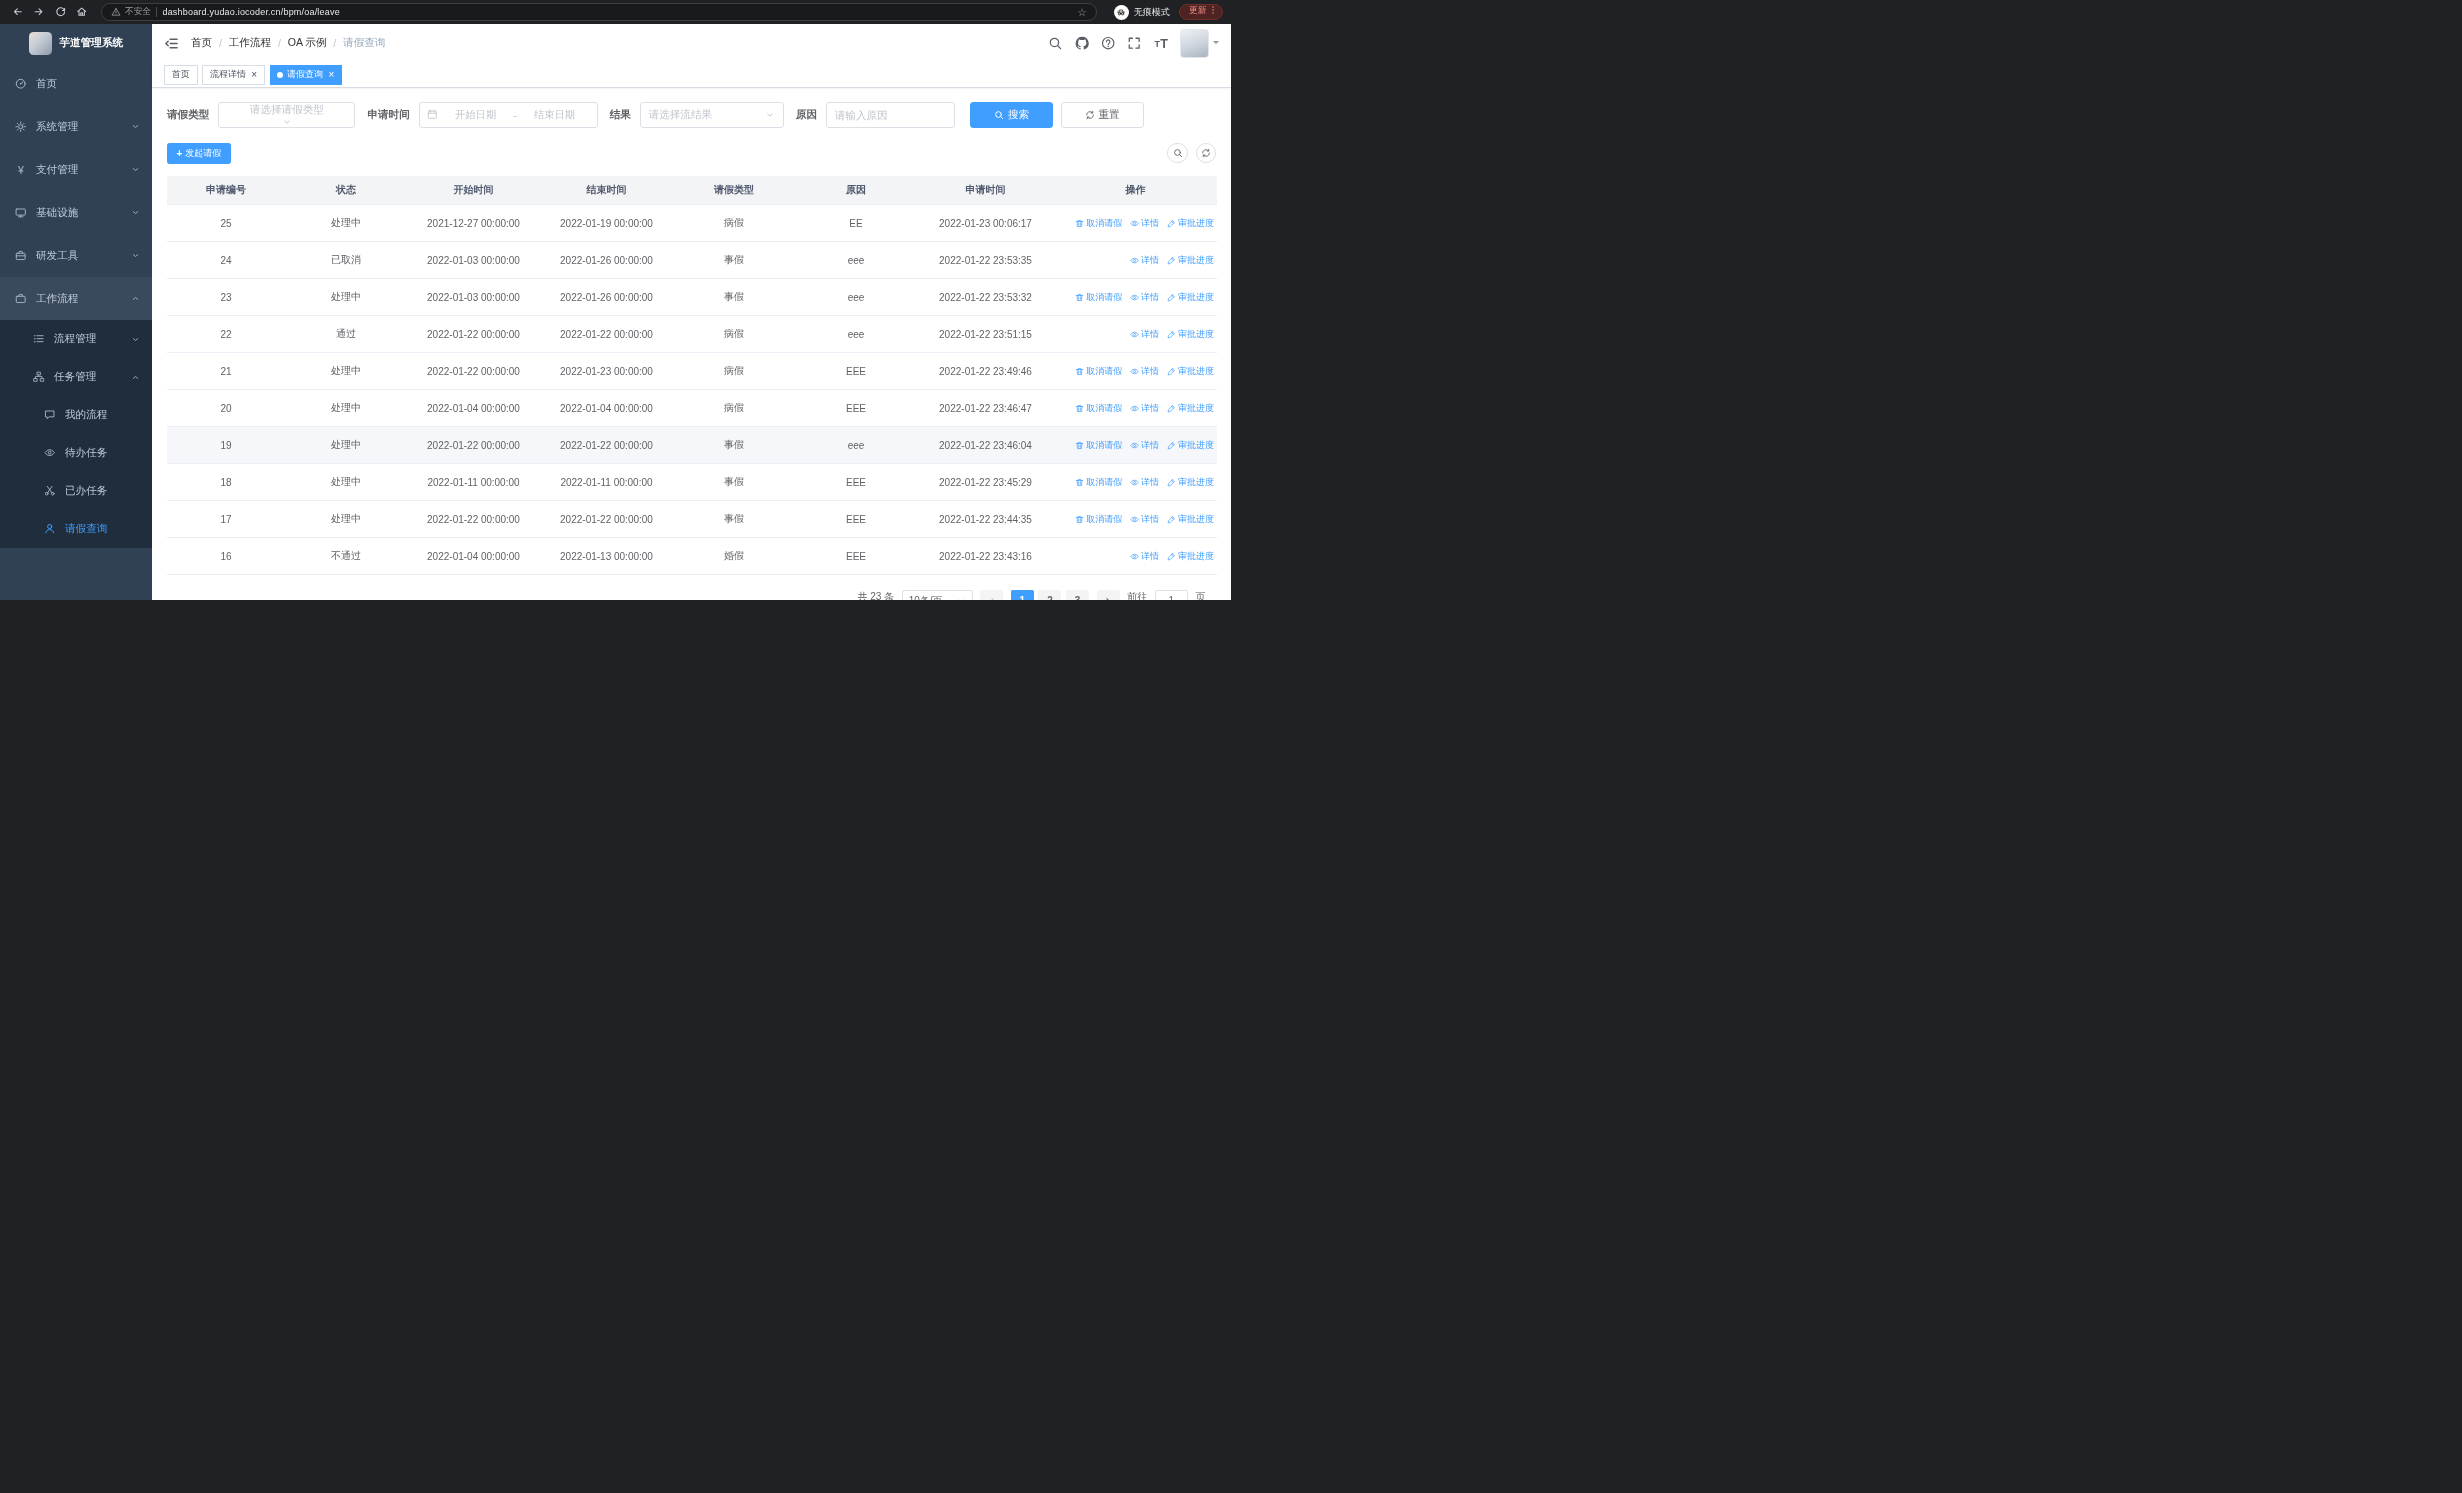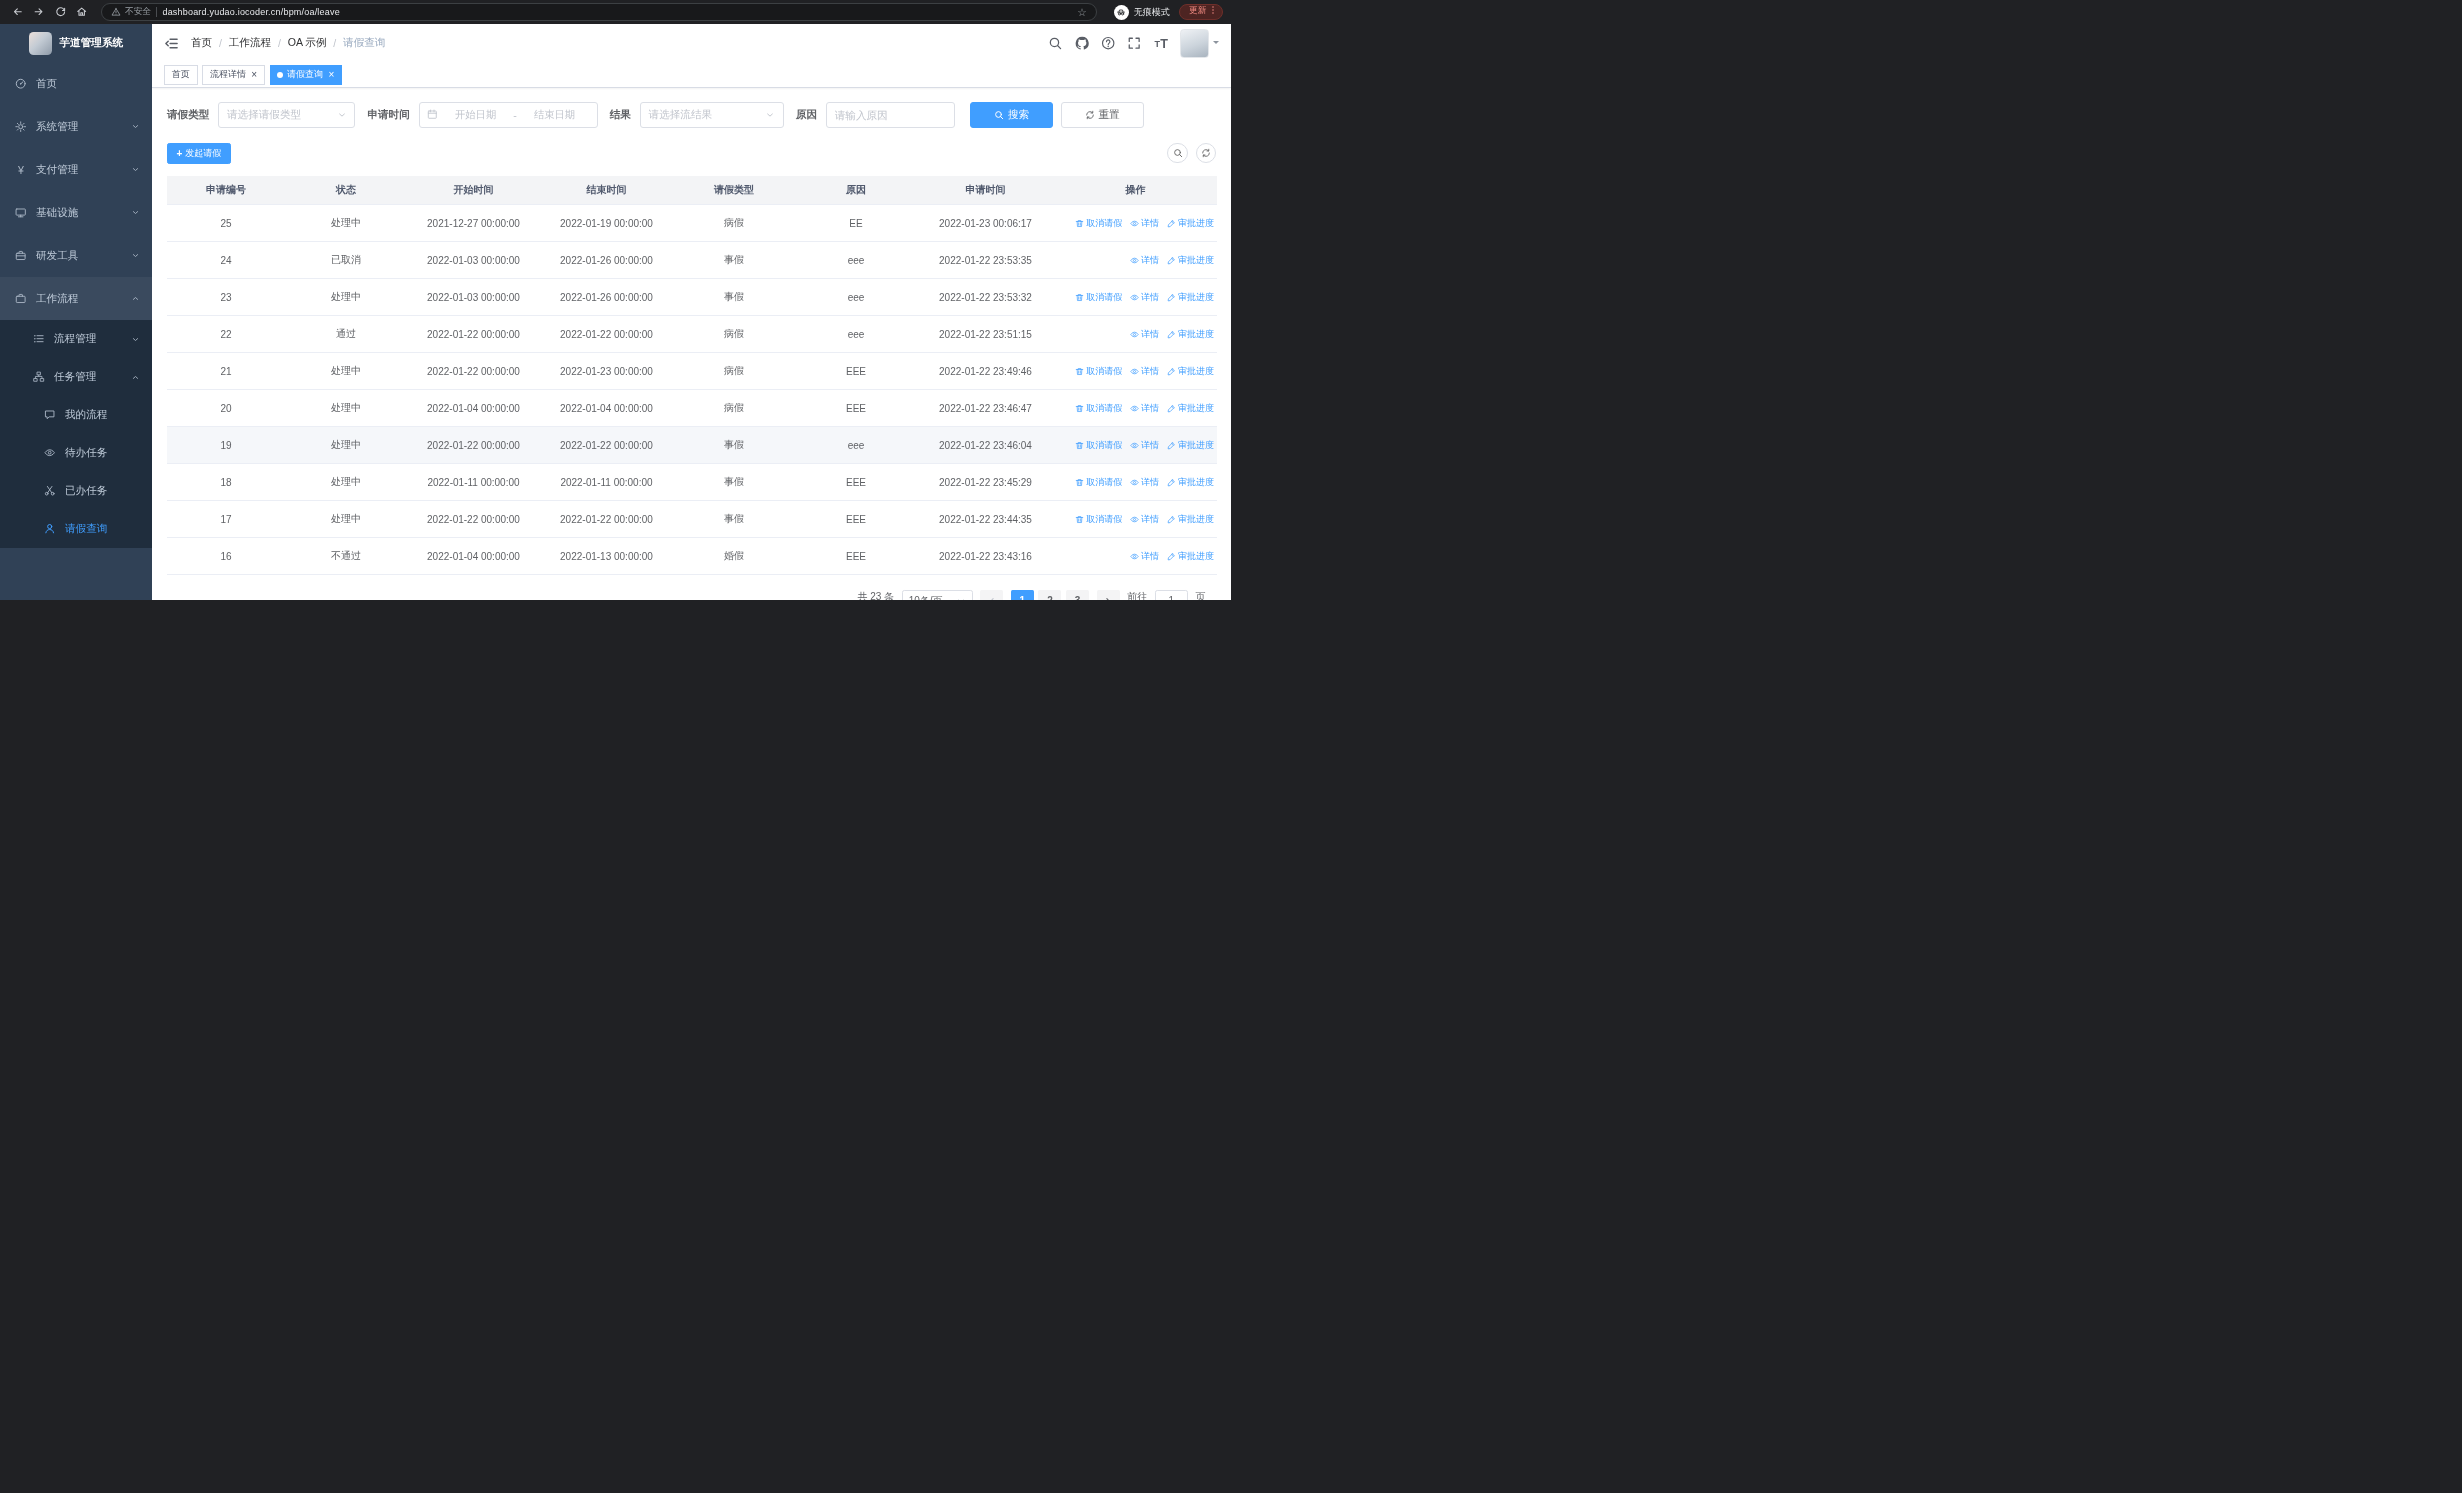--- a/index.html
+++ b/index.html
@@ -84,21 +84,21 @@
 
   .filter-row { display:flex; align-items:center; margin-bottom:15px; font-size:10.6px; color:#606266; }
   .f-label { font-weight:700; color:#606266; margin:0 9px 0 12px; white-space:nowrap; }
   .f-label:first-child { margin-left:0; }
   .ctrl { height:26px; border:0.8px solid #dcdfe6; border-radius:3px; background:#fff;
     display:flex; align-items:center; padding:0 7.6px; font-size:10.6px; cursor:pointer; }
   .select { justify-content:space-between; }
   .sel-ph { color:#c0c4cc; }
   .chev-d { color:#c0c4cc; display:flex; }
   .chev-d svg { width:10px; height:10px; }
-  .w180 { width:137px; } .w190 { width:144px; } .w170 { width:129px; }
+  .w180 { width:137px;flex-direction:column; } .w190 { width:144px; } .w170 { width:129px; }
   .date-range { width:179px; gap:3px; color:#c0c4cc; }
   .date-range svg { width:10.6px; height:10.6px; flex-shrink:0; }
   .date-in { flex:1; min-width:0; border:none; outline:none; text-align:center;
     font-size:10.3px; color:#606266; background:transparent; font-family:inherit; }
   .date-sep { color:#c0c4cc; }
   input::placeholder { color:#c0c4cc; }
   .text-input { width:100%; border:none; outline:none; font-size:10.6px; color:#606266;
     background:transparent; font-family:inherit; }
   .btn { height:26px; padding:0 23px; border-radius:3px; font-size:10.6px; display:flex;
     align-items:center; gap:3.8px; cursor:pointer; border:0.8px solid #dcdfe6; background:#fff;

